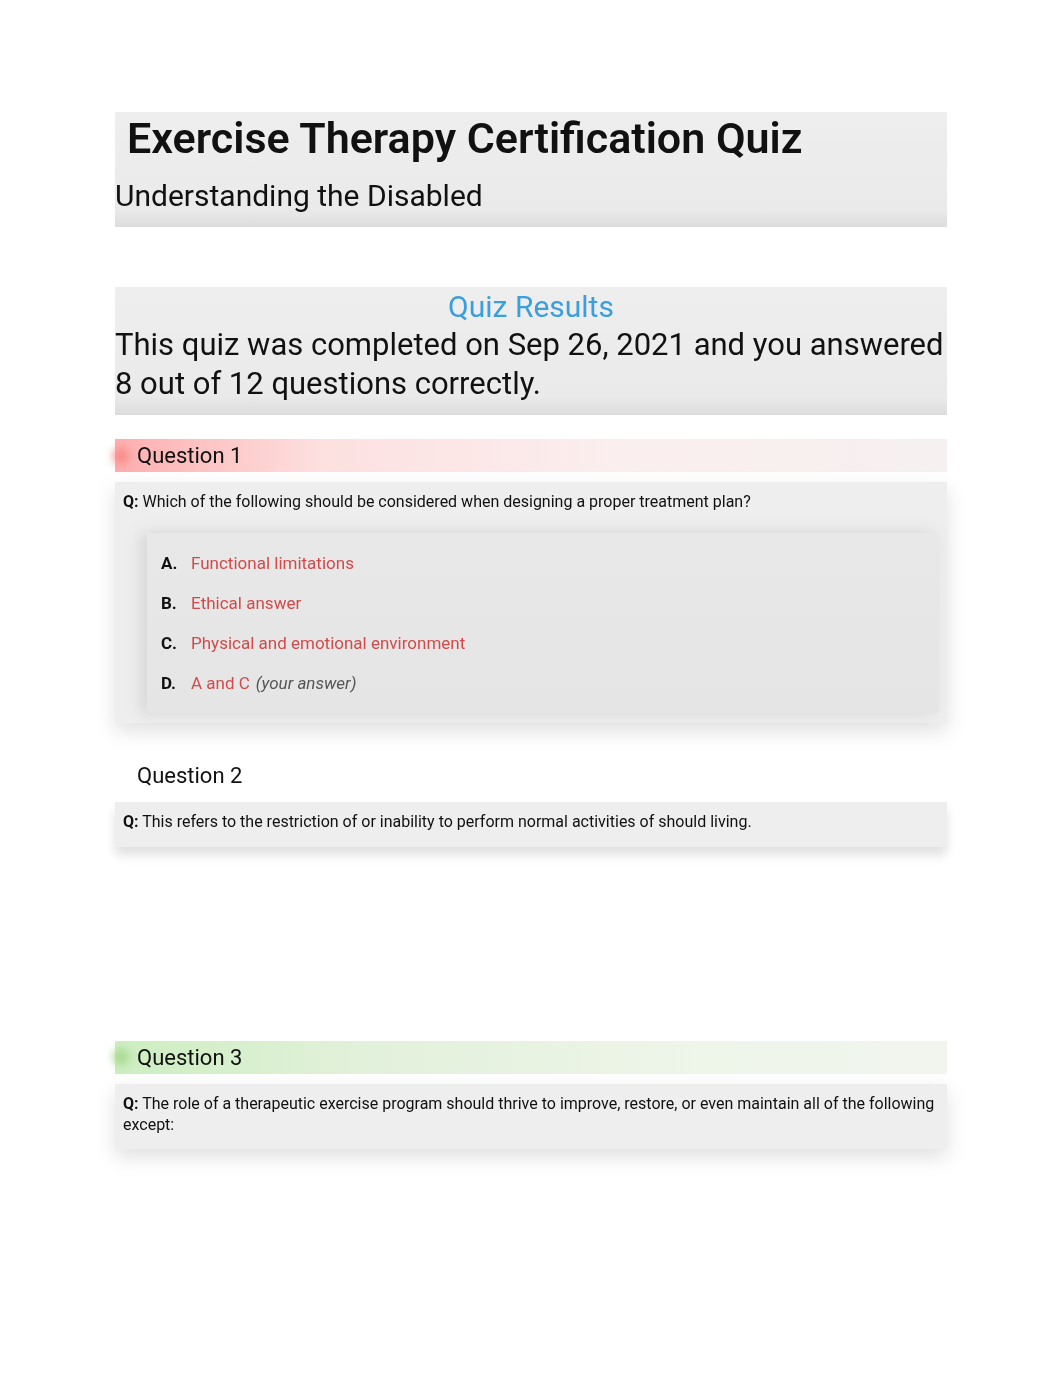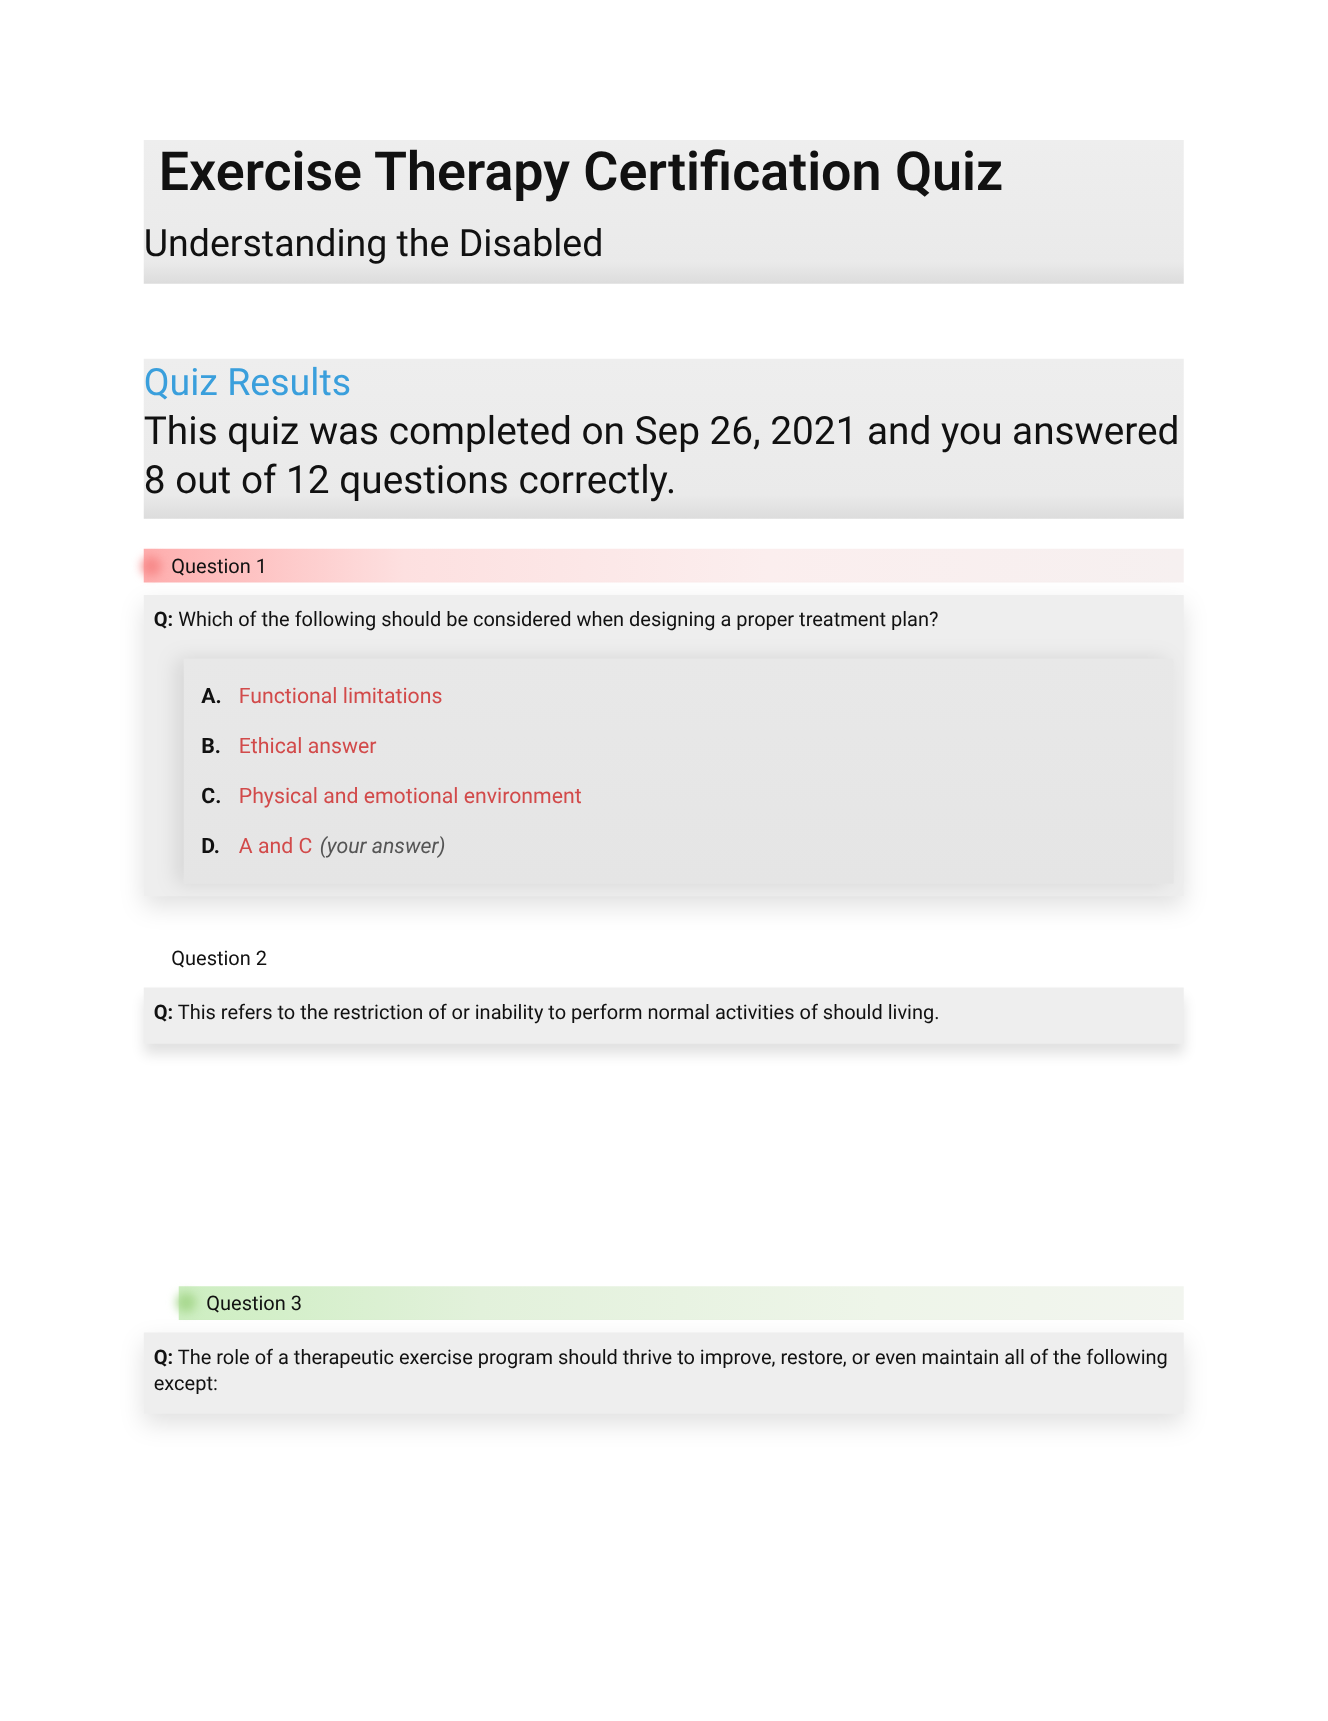--- a/index.html
+++ b/index.html
@@ -34,31 +34,32 @@
     .results-block {
       background: linear-gradient(to bottom, #eeeeee 0%, #eaeaea 85%, #dcdcdc 100%);
       padding: 2px 0 10px 0;
       margin-bottom: 24px;
     }
     .results-title {
       font-size: 30px;
       color: #3a9fdc;
       margin: 0 0 2px 0;
       font-weight: 400;
+      text-align: center;
     }
     .results-desc {
       font-size: 31px;
       color: #111;
       margin: 2px 0;
       line-height: 1.25;
     }
     .question-header {
       padding: 4px 0 4px 22px;
       margin: 6px 0 10px 0;
-      font-size: 16px;
+      font-size: 22px;
       color: #111;
       border-radius: 0;
     }
     .question-header.incorrect {
       background: linear-gradient(to right, #feaeae 0%, #fde0e0 25%, #fbeeee 60%, #f6f0f0 100%);
       position: relative;
     }
     .question-header.incorrect::before,
     .question-header.correct::before {
       content: "";
@@ -70,21 +71,20 @@
       height: 16px;
       border-radius: 50%;
       filter: blur(4px);
     }
     .question-header.incorrect::before {
       background: #f78a8a;
     }
     .question-header.correct {
       background: linear-gradient(to right, #cdeec1 0%, #e2f1db 30%, #eef5e9 70%, #f2f5ef 100%);
       position: relative;
-      margin-left: 28px;
     }
     .question-header.correct::before {
       background: #a8d88f;
     }
     .question-header.neutral {
       padding-left: 22px;
     }
     .question-body {
       background: #eeeeee;
       padding: 10px 8px;

